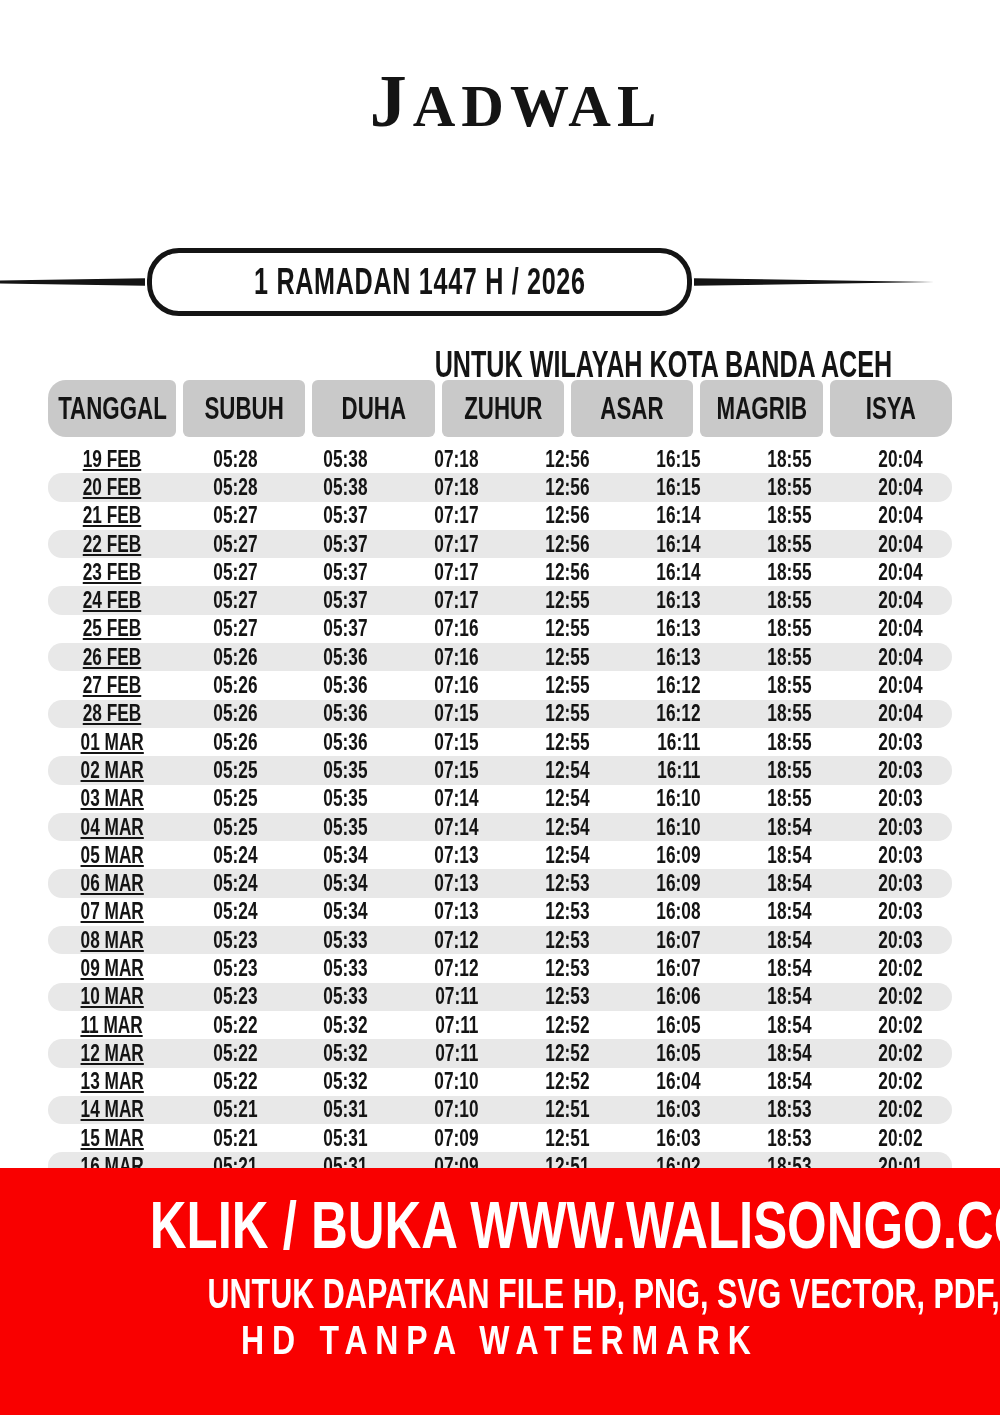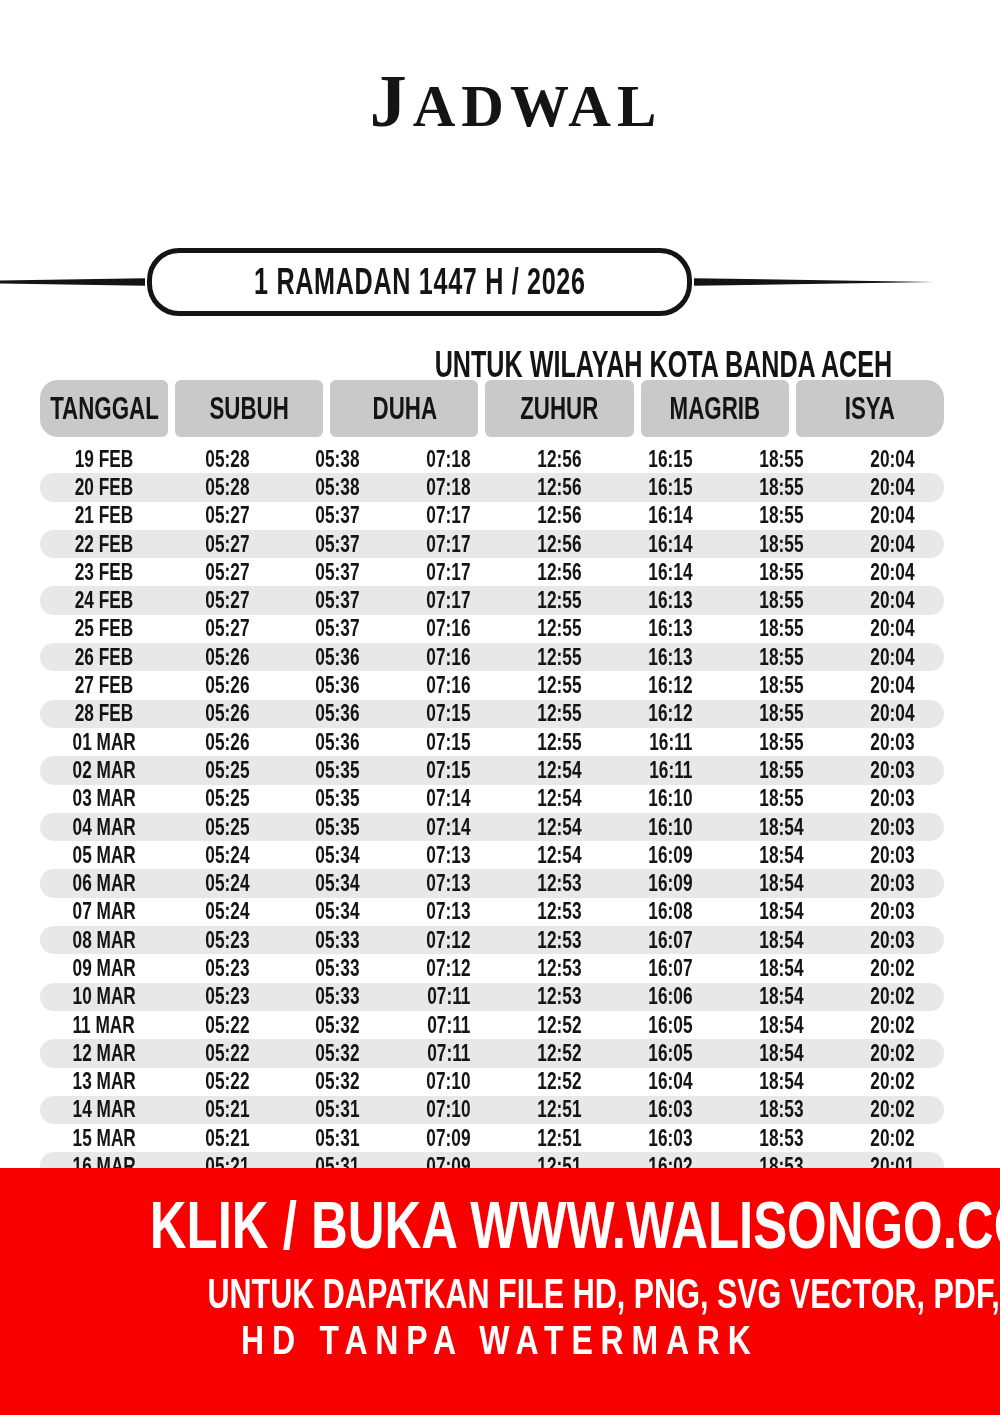--- a/index.html
+++ b/index.html
@@ -63,21 +63,21 @@
   .cond {
     display: inline-block;
     transform: scaleX(0.68);
     transform-origin: center center;
     white-space: nowrap;
   }
 
   
   .schedule-table {
     position: absolute;
-    left: 40px; top: 380px; width: 904px;
+    left: 48px; top: 380px; width: 904px;
   }
   .thead {
     display: flex;
     gap: 7px;
     height: 57px;
   }
   .hcell {
     background: var(--header-bg, #c9c9c9);
     border-radius: 6px;
     display: flex; align-items: center; justify-content: center;
@@ -95,21 +95,21 @@
     gap: 7px;
     height: 28.3px;
     border-radius: 14px;
   }
   .trow.striped { background: var(--stripe-bg, #e8e8e8); }
   .cell {
     flex: 1 1 0;
     display: flex; align-items: center; justify-content: center;
     overflow: visible;
   }
-  .cell.col-date { flex: 0 0 128px; }
+  .cell.col-date { flex: 0 0 128px; text-decoration: underline; }
   .cell .cond { font-size: 23px; font-weight: bold; transform: scaleX(0.75); }
 
   
   .banner {
     position: absolute;
     left: 0; top: 1168px;
     width: 1000px; height: 247px;
     background: var(--accent-red, #f90000);
     color: var(--banner-text, #ffffff);
     text-align: center;
@@ -155,20 +155,23 @@
         <div class="hcell">
           <span class="cond">SUBUH</span>
         </div>
         <div class="hcell">
           <span class="cond">DUHA</span>
         </div>
         <div class="hcell">
           <span class="cond">ZUHUR</span>
         </div>
         <div class="hcell">
+          <span class="cond">ASAR</span>
+        </div>
+        <div class="hcell">
           <span class="cond">MAGRIB</span>
         </div>
         <div class="hcell">
           <span class="cond">ISYA</span>
         </div>
       </div>
     <div class="tbody">
         <div class="trow">
           <div class="cell col-date">
             <span class="cond">19 FEB</span>

